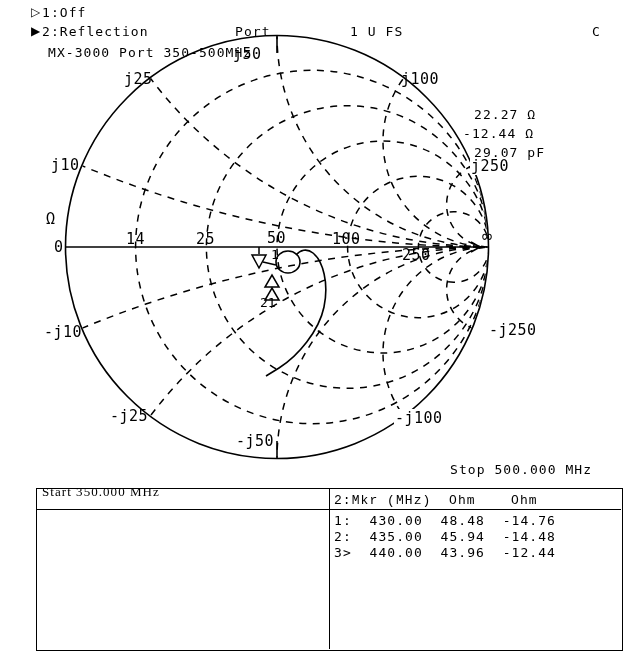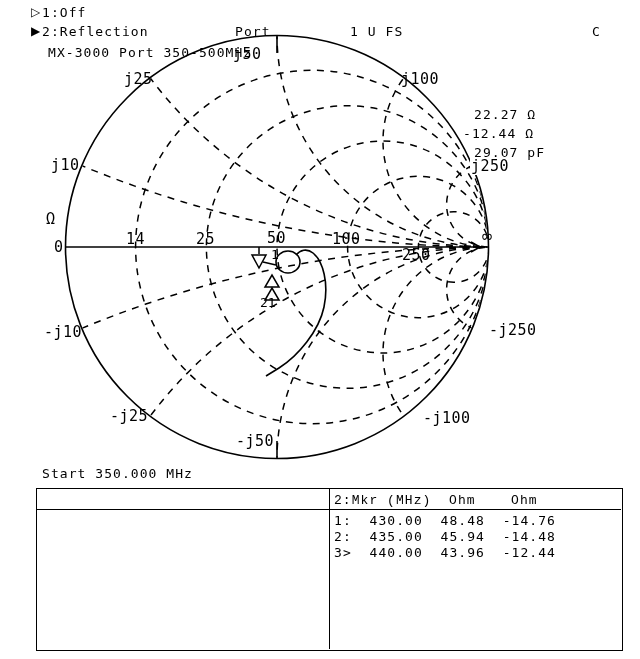--- a/index.html
+++ b/index.html
@@ -83,27 +83,28 @@
   <span class="cl" style="left:54px;top:238px;">0</span>
   <span class="cl" style="left:126px;top:230px;">14</span>
   <span class="cl" style="left:196px;top:230px;">25</span>
   <span class="cl" style="left:267px;top:229px;">50</span>
   <span class="cl" style="left:332px;top:230px;">100</span>
   <span class="cl" style="left:402px;top:246px;">250</span>
   <span class="cl" style="left:482px;top:226px;font-size:17px;">∞</span>
   <span class="cl" style="left:44px;top:323px;">-j10</span>
   <span class="cl bgw" style="left:467px;top:321px;margin-left:21px;">-j250</span>
   <span class="cl" style="left:110px;top:407px;">-j25</span>
-  <span class="cl bgw" style="left:394px;top:409px;margin-left:28px;">-j100</span>
+  <span class="cl bgw" style="left:394px;top:409px;">-j100</span>
   <span class="cl bgw" style="left:235px;top:432px;">-j50</span>
 
   <span class="ml" style="left:271px;top:247px;">1</span>
   <span class="ml" style="left:260px;top:295px;">21</span>
 
-  <span class="t" style="left:42px;top:464px;">Start 350.000 MHz</span>
+  <span class="t" style="left:42px;top:482px;font-family:Liberation Serif, serif;">Start 350.000 MHz</span>
+  <span class="t" style="left:450px;top:460px;">Stop 500.000 MHz</span>
 
   <div class="tbox"></div>
   <div class="vdiv"></div>
   <div class="hline"></div>
   <span class="t" style="left:334px;top:491px;font-family:Liberation Mono, monospace;">2:Mkr (MHz)  Ohm    Ohm</span>
   <span class="t" style="left:334px;top:511px;">1:  430.00  48.48  -14.76</span>
   <span class="t" style="left:334px;top:527px;">2:  435.00  45.94  -14.48</span>
   <span class="t" style="left:334px;top:543px;">3&gt;  440.00  43.96  -12.44</span>
 
 </div>

